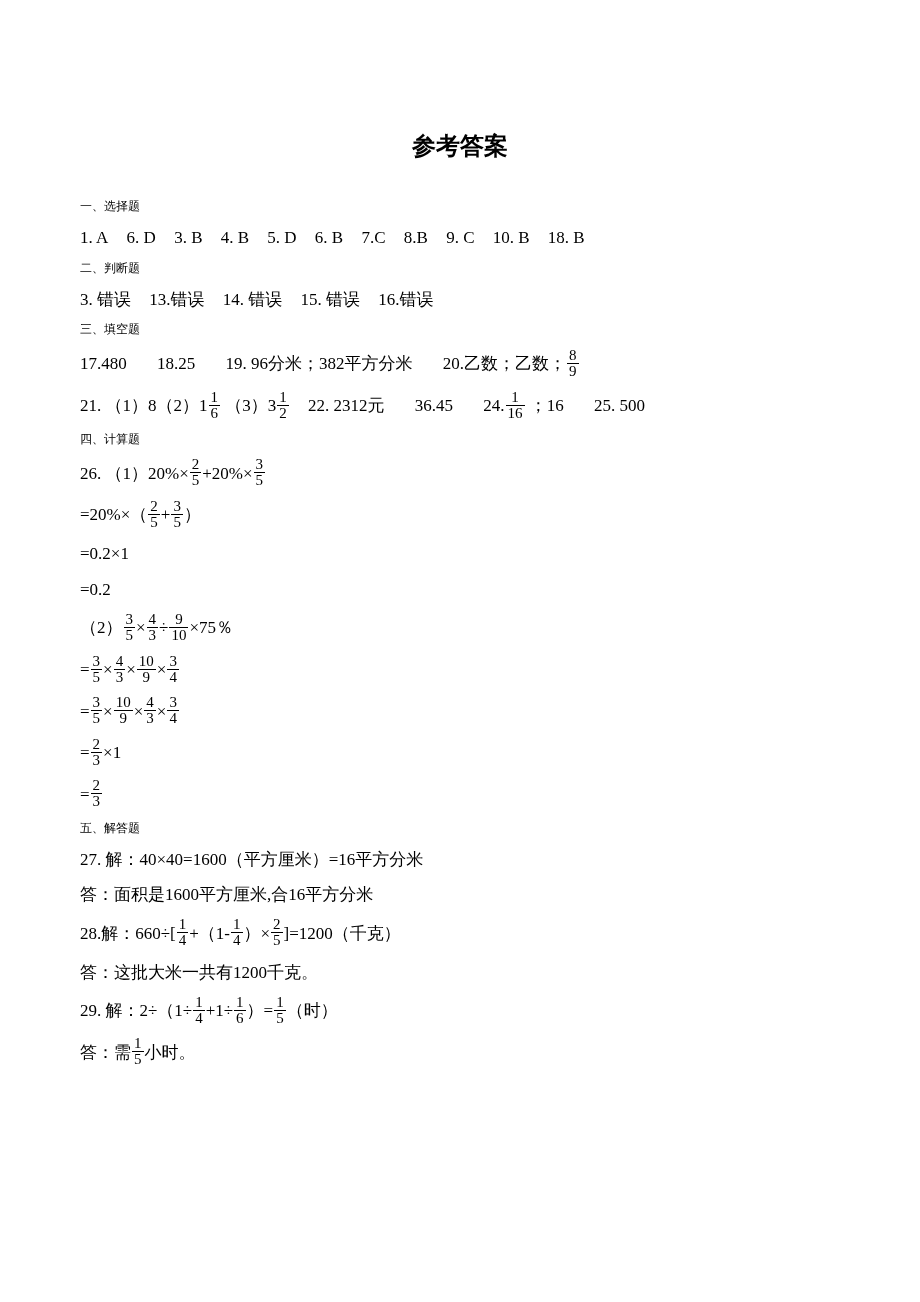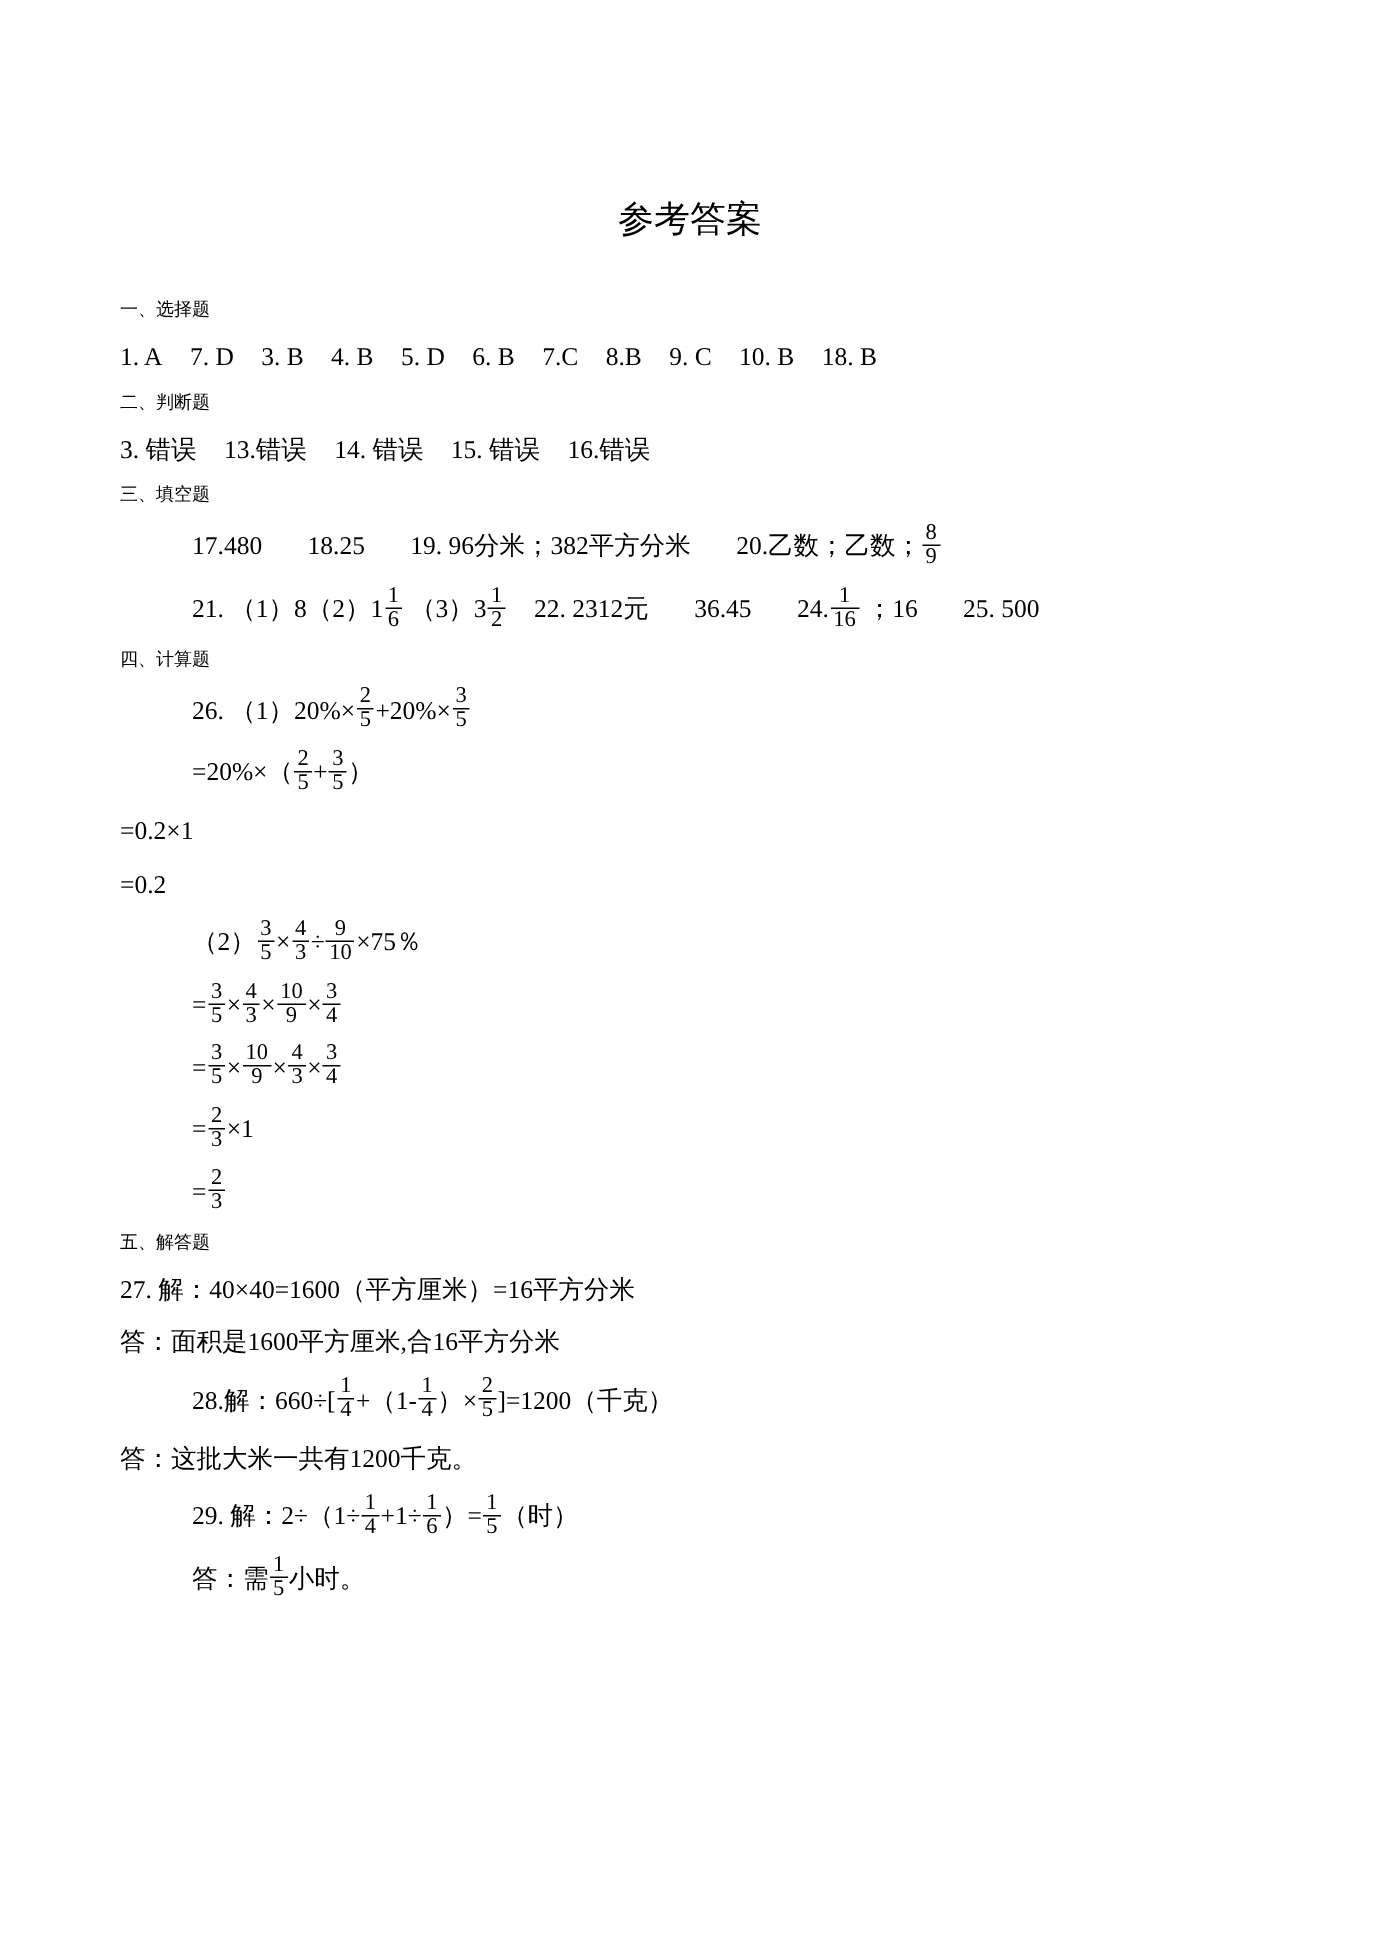--- a/index.html
+++ b/index.html
@@ -7,37 +7,36 @@
       background: #ffffff;
       width: 920px;
       height: 1302px;
       font-family: "SimSun", "宋体", serif;
       color: #000;
       padding: 130px 80px 0 80px;
     }
     .title {
       text-align: center;
       font-size: 24px;
-      font-weight: normal;
+      font-weight: bold;
       font-family: "SimHei", "黑体", sans-serif;
       margin-bottom: 32px;
     }
     .section {
       font-size: 12px;
       line-height: 2.0;
       margin-bottom: 2px;
     }
     .line {
       font-size: 17px;
       line-height: 2.1;
       white-space: nowrap;
     }
     .line.calc {
       line-height: 2.45;
-      margin-left: 48px;
     }
     .frac {
       display: inline-block;
       vertical-align: middle;
       text-align: center;
       font-size: 15px;
       line-height: 1.0;
       position: relative;
       top: -2px;
       margin: 0 1px;
@@ -55,21 +54,21 @@
     .sp2 { display: inline-block; width: 26px; }
   </style>
 </head>
 <body>
 
 <div class="title">参考答案</div>
 
 <div class="section">一、选择题</div>
 <div class="line">
   <span>1. A</span><span class="sp"></span>
-  <span>7. D</span><span class="sp"></span>
+  <span>6. D</span><span class="sp"></span>
   <span>3. B</span><span class="sp"></span>
   <span>4. B</span><span class="sp"></span>
   <span>5. D</span><span class="sp"></span>
   <span>6. B</span><span class="sp"></span>
   <span>7.C</span><span class="sp"></span>
   <span>8.B</span><span class="sp"></span>
   <span>9. C</span><span class="sp"></span>
   <span>10. B</span><span class="sp"></span>
   <span>18. B</span>
 </div>

